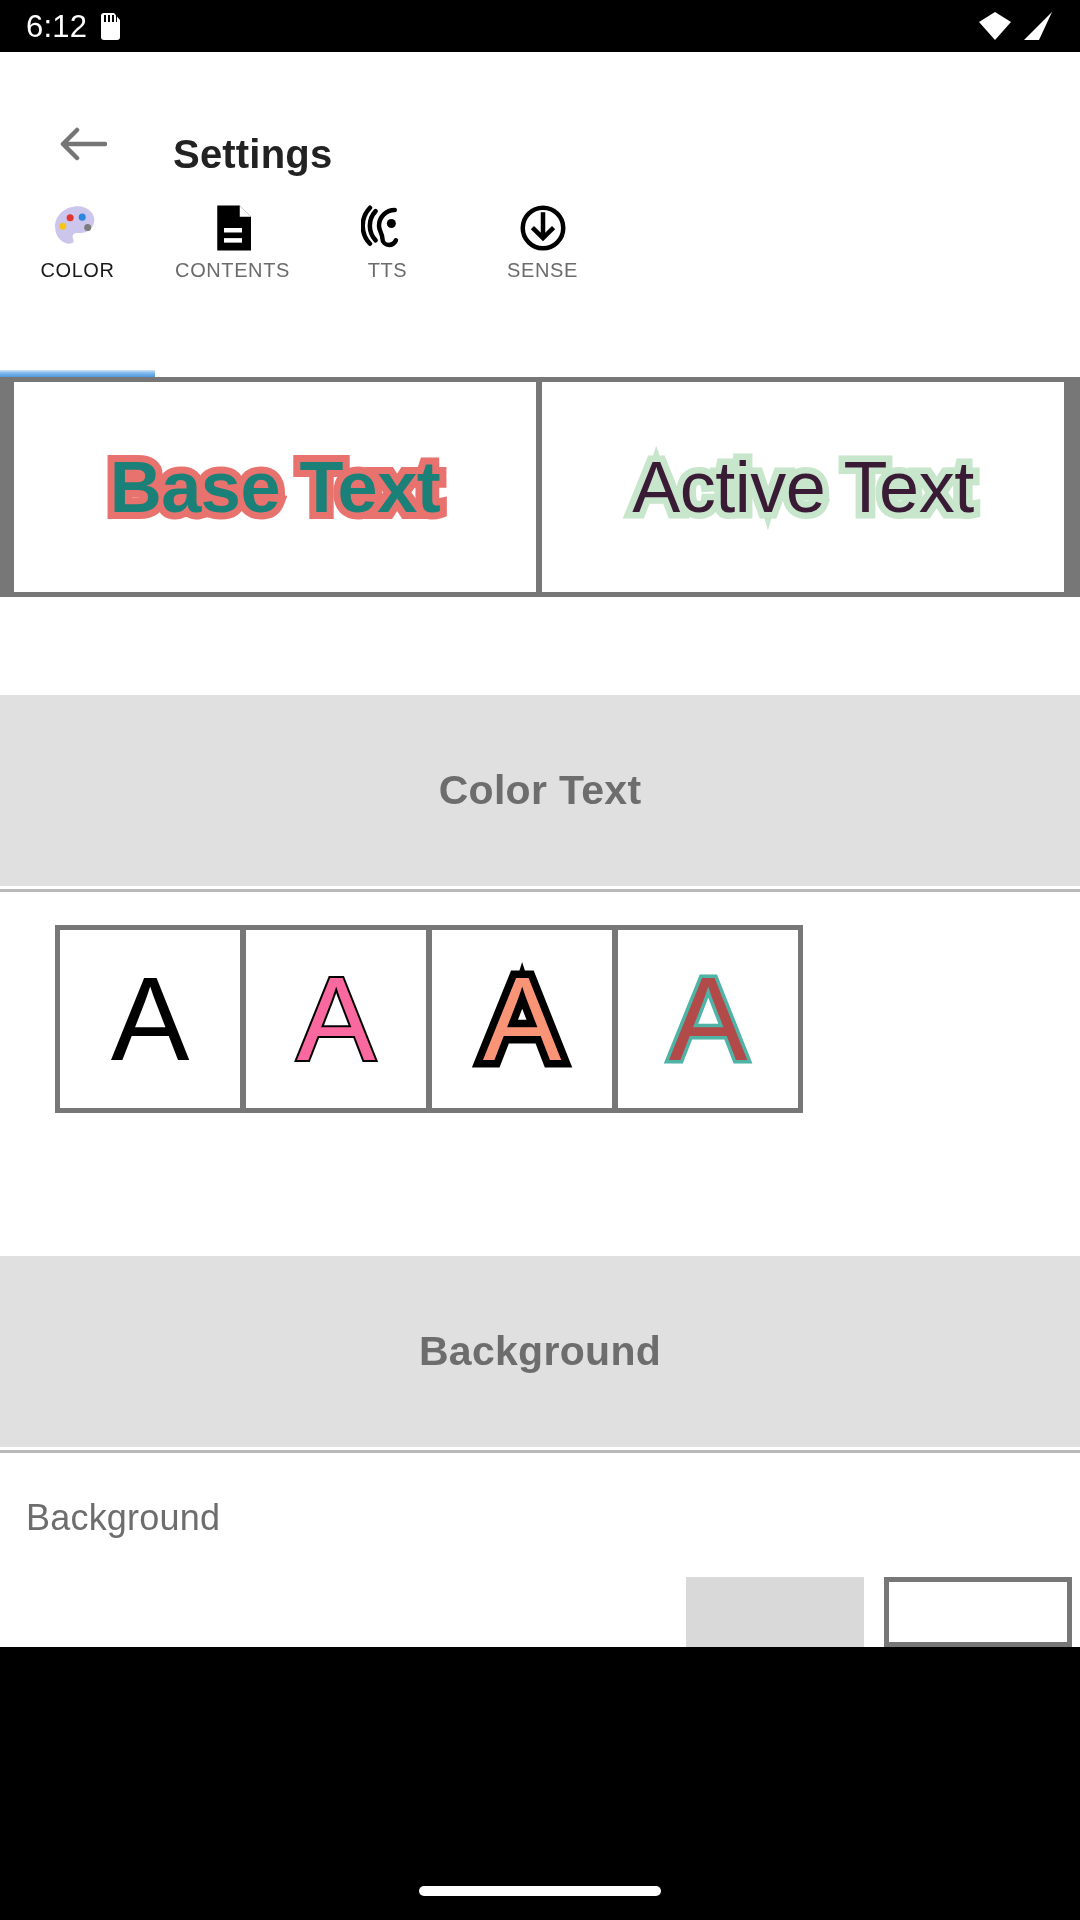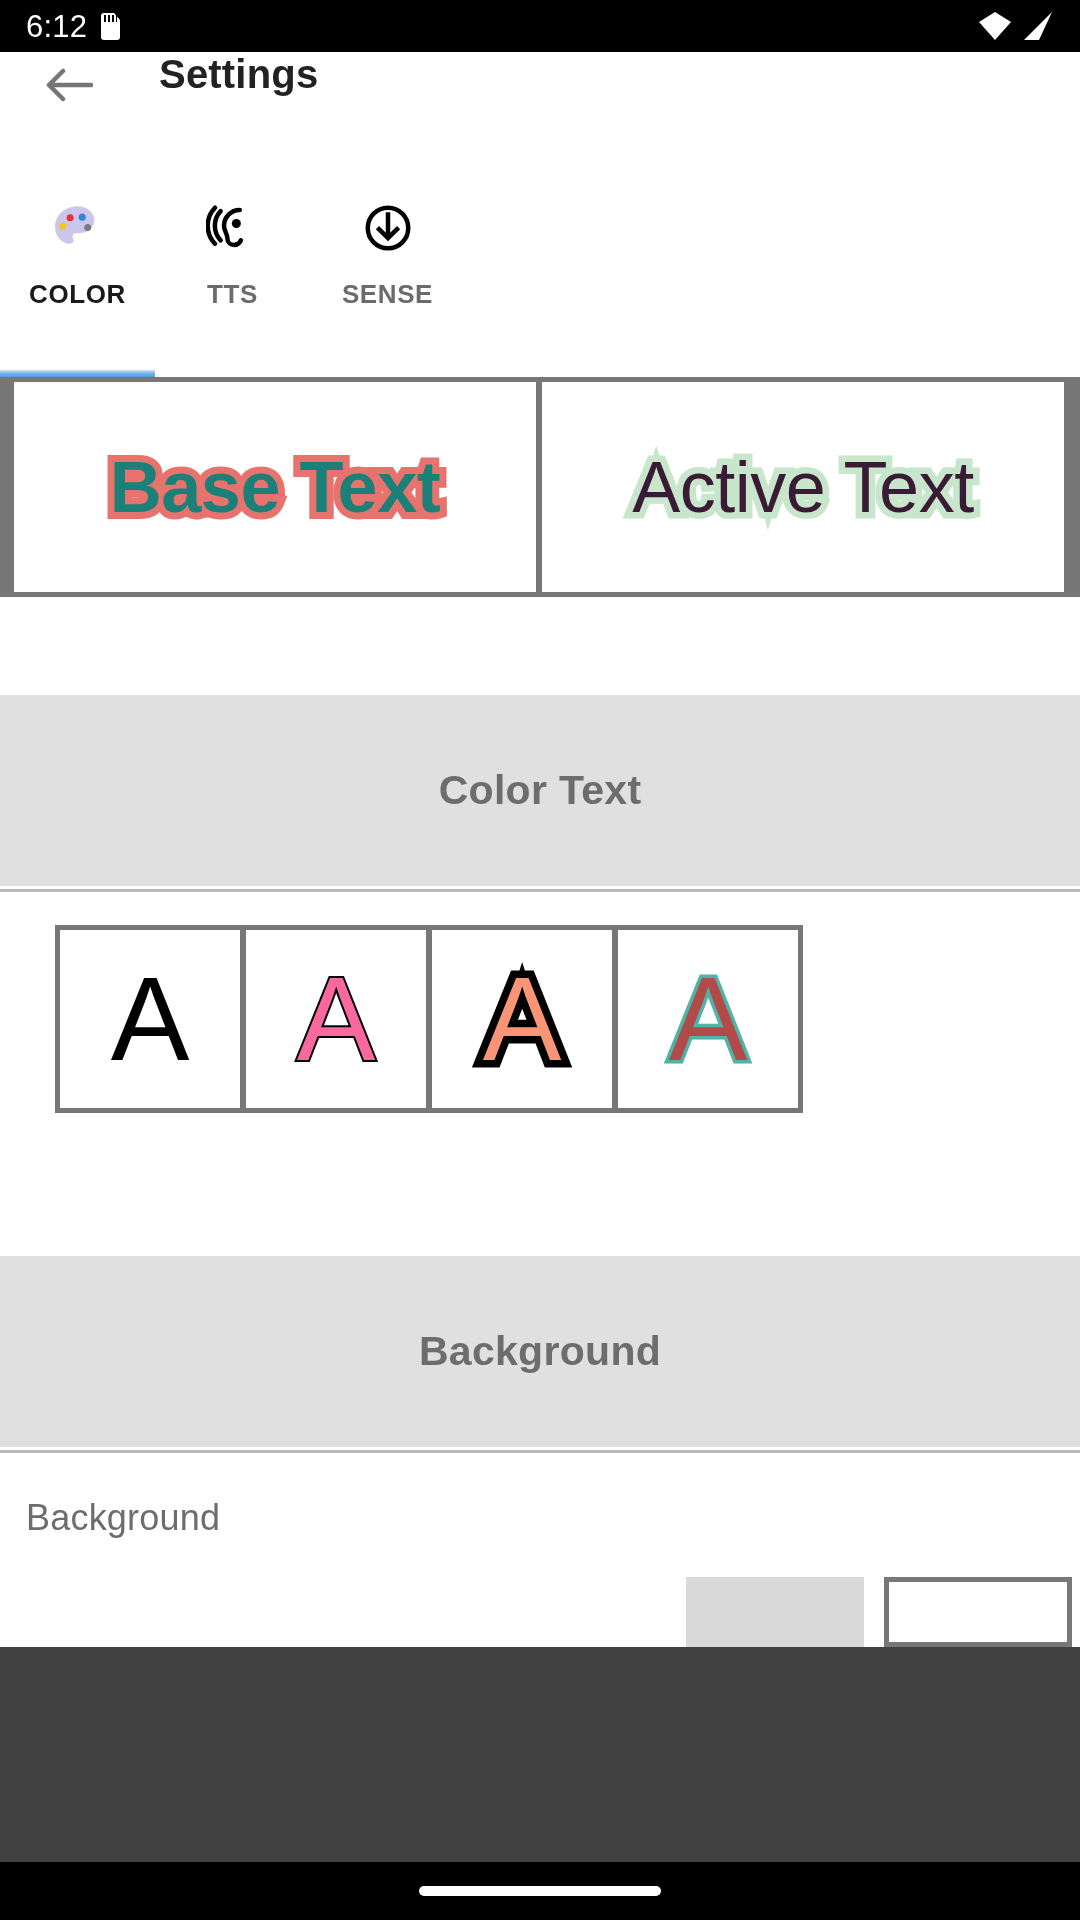--- a/index.html
+++ b/index.html
@@ -11,21 +11,21 @@
     width: 1080px;
     height: 1920px;
     overflow: hidden;
     font-family: "Liberation Sans", sans-serif;
     -webkit-font-smoothing: antialiased;
   }
   .phone {
     position: relative;
     width: 1080px;
     height: 1920px;
-    background: #404040;
+    background: #000000;
     display: flex;
     flex-direction: column;
   }
 
   
   .status-bar {
     height: 52px;
     background: #000000;
     color: #ffffff;
     display: flex;
@@ -72,22 +72,22 @@
     align-items: center;
     gap: 10px;
   }
   .wifi-icon { display:block; }
   .signal-icon { display:block; }
 
   
   .app-bar {
     height: 125px;
     display: flex;
-    align-items: flex-start;
-    padding-left: 36px;
+    align-items: flex-end;
+    padding-left: 50px;
     background: #ffffff;
     flex: 0 0 auto;
   }
   .back-btn {
     width: 66px;
     height: 66px;
     display: flex;
     align-items: center;
     justify-content: center;
     cursor: pointer;
@@ -123,26 +123,24 @@
     cursor: pointer;
     position: relative;
   }
   .tab-icon {
     height: 62px;
     display: flex;
     align-items: center;
     justify-content: center;
   }
   .tab-label {
-    margin-top: 20px;
-    font-size: 26px;
+    font-size: 20px;
     color: #6b6b6b;
     letter-spacing: 0.6px;
     white-space: nowrap;
-    font-weight: bold;
   }
   .tab.active .tab-label {
     color: #1a1a1a;
   }
   .tab-indicator {
     position: absolute;
     left: 0;
     bottom: 0;
     width: 155px;
     height: 7px;
@@ -337,20 +335,31 @@
           <circle cx="17.5" cy="15.5" r="2.9" fill="#e3342f"></circle>
           <circle cx="27.5" cy="15" r="2.9" fill="#2e86de"></circle>
           <circle cx="11.5" cy="22.5" r="2.9" fill="#f5c518"></circle>
           <circle cx="32" cy="23.5" r="2.9" fill="#7b7b7b"></circle>
         </svg>
       </div>
       <div class="tab-label">COLOR</div>
     </div>
 
 
+    <div class="tab">
+      <div class="tab-icon">
+        <svg width="54" height="54" viewBox="0 0 48 48">
+          <path d="M10 4 h20 l10 10 v30 h-30 z" fill="#000"></path>
+          <path d="M30 4 v10 h10 z" fill="#ffffff"></path>
+          <rect x="16" y="24" width="16" height="4" fill="#ffffff"></rect>
+          <rect x="16" y="33" width="16" height="4" fill="#ffffff"></rect>
+        </svg>
+      </div>
+      <div class="tab-label">CONTENTS</div>
+    </div>
 
     <div class="tab">
       <div class="tab-icon">
         <svg width="54" height="54" viewBox="0 0 48 48">
           <path d="M30 8 a14 14 0 0 0 -14 14 c0 5 3 7 3 11 c0 4 3 6 6 6 c3 0 5 -2 6 -4" fill="none" stroke="#000" stroke-width="4" stroke-linecap="round"></path>
           <circle cx="27" cy="20" r="4" fill="#000"></circle>
           <path d="M13 9 a19 19 0 0 0 0 26" fill="none" stroke="#000" stroke-width="4" stroke-linecap="round"></path>
           <path d="M8 6 a23 23 0 0 0 0 32" fill="none" stroke="#000" stroke-width="4" stroke-linecap="round"></path>
         </svg>
       </div>

